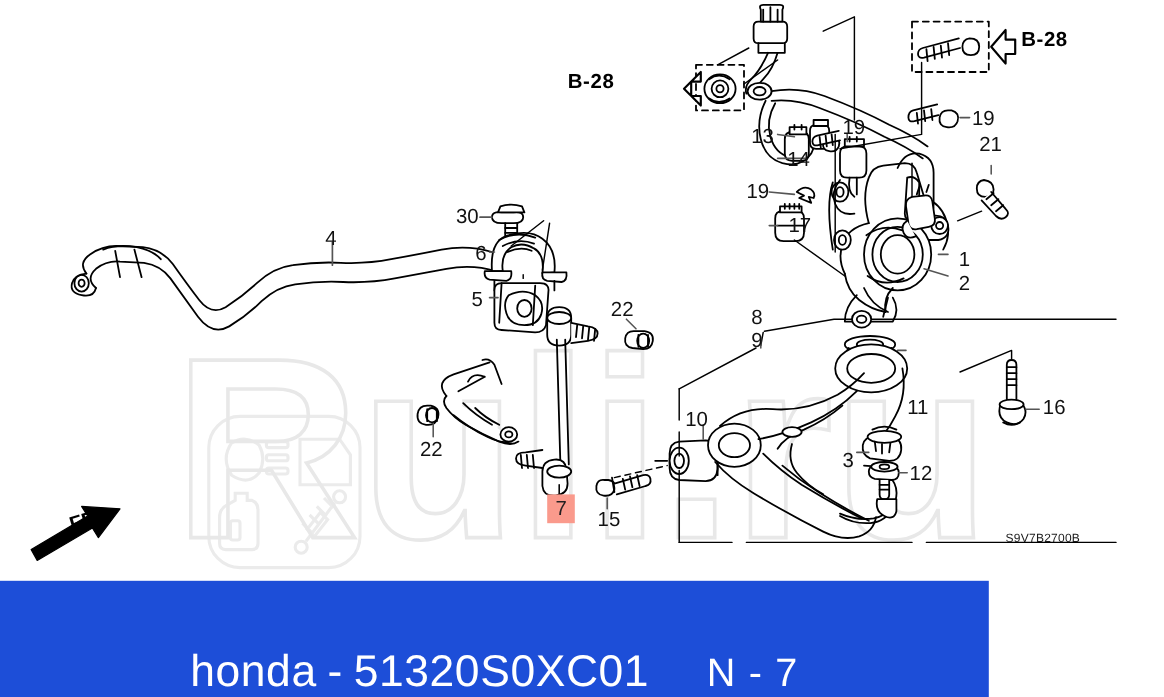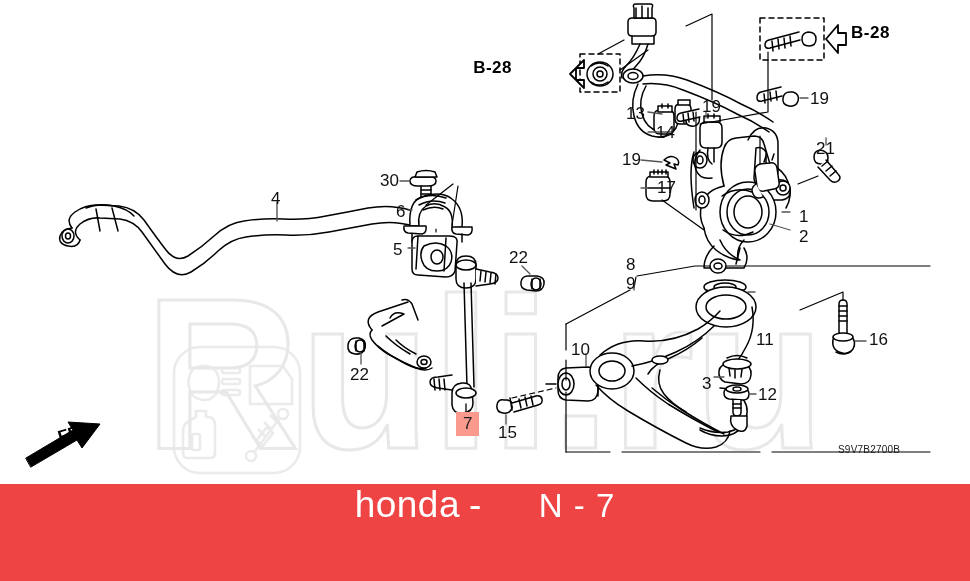--- a/index.html
+++ b/index.html
@@ -65,25 +65,25 @@
     color: #1a1a1a;
     letter-spacing: 0.2px;
     white-space: nowrap;
   }
 
   
   #footer {
     position: absolute;
     left: 0;
     top: 484px;
-    width: 970px;
+    width: 824px;
     height: 97px;
-    background: #ef4444;
+    background: #1d4ed8;
     display: flex;
-    align-items: flex-start;
+    align-items: flex-end;
     justify-content: center;
   }
   #footer-inner {
     display: flex;
     align-items: baseline;
     color: #ffffff;
   }
   .f-brand, .f-sep, .f-part {
     font-family: "Liberation Sans", sans-serif;
     font-size: 37px;
@@ -479,27 +479,28 @@
     <div class="callout" style="left:758px; top:386px;">12</div>
     <div class="callout" style="left:626px; top:105px;">13</div>
     <div class="callout" style="left:656px; top:124px;">14</div>
     <div class="callout" style="left:498px; top:424px;">15</div>
     <div class="callout" style="left:869px; top:331px;">16</div>
     <div class="callout" style="left:657px; top:179px;">17</div>
     <div class="callout" style="left:622px; top:151px;">19</div>
     <div class="callout" style="left:702px; top:98px;">19</div>
     <div class="callout" style="left:810px; top:90px;">19</div>
     <div class="callout" style="left:380px; top:172px;">30</div>
-    <div class="callout" style="left:816px; top:140px;text-align:right;">21</div>
+    <div class="callout" style="left:816px; top:112px;text-align:right;">21</div>
     <div class="callout" style="left:509px; top:249px;">22</div>
     <div class="callout" style="left:350px; top:366px;">22</div>
 
   </div>
 
   <div id="footer">
     <div id="footer-inner">
       <span class="f-brand">honda</span>
       <span class="f-sep">-</span>
+      <span class="f-part">51320S0XC01</span>
       <span class="f-page">N - 7</span>
     </div>
   </div>
 
 </div>
 
 </body></html>

